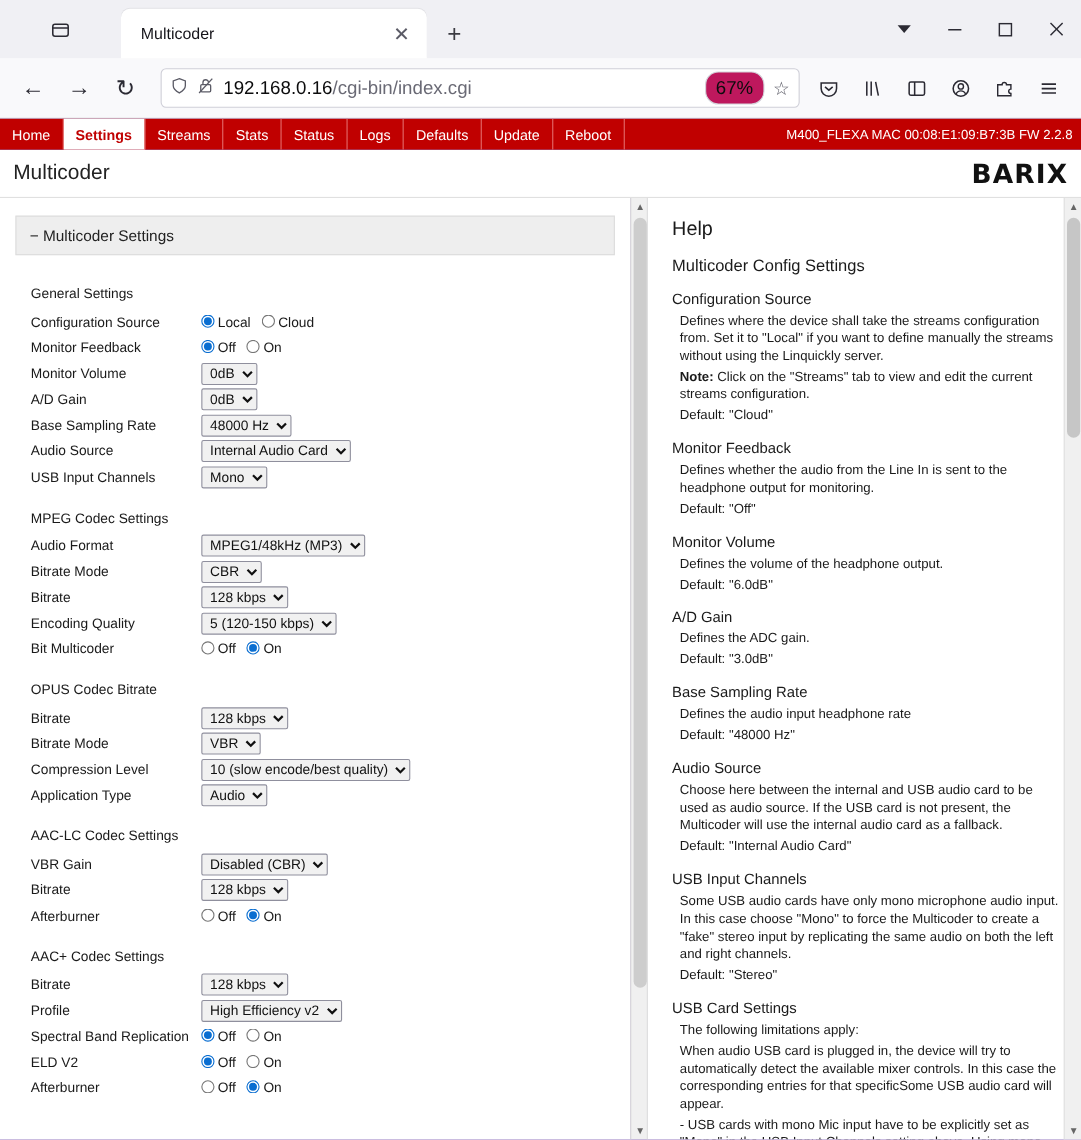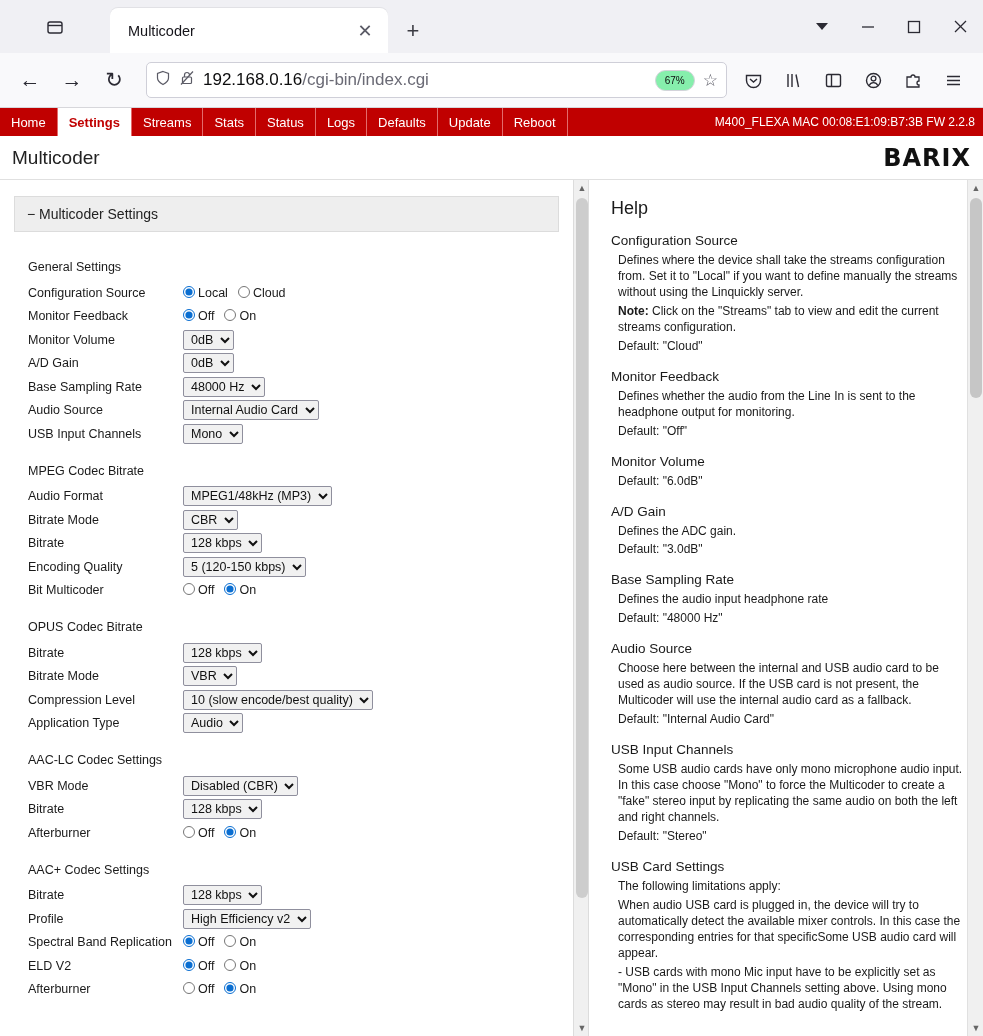--- a/index.html
+++ b/index.html
@@ -49,21 +49,21 @@
   .navbtn.arrow { font-size: 21px; }
   .urlbar {
     flex: 1; height: 36px; background: #ffffff; border: 1px solid #cfcfd8; border-radius: 5px;
     display:flex; align-items:center; padding: 0 8px; margin: 0 8px; gap: 8px;
   }
   .urlbar .shield { color:#5b5b66; }
   .urltext { font-size: 17px; color:#0c0c0d; flex:1; white-space:nowrap; overflow:hidden; }
   .urltext .host { color: #0c0c0d; }
   .urltext .path { color: #6a6a75; }
   .zoom-badge {
-    font-size: 10px; color:#0c0c0d; background:#86efac; border:1px solid #d3d3da;
+    font-size: 17px; color:#0c0c0d; background:#be185d; border:1px solid #d3d3da;
     border-radius: 12px; padding: 4px 9px;
   }
   .star { color:#5b5b66; font-size: 17px; }
   .rightnav { display:flex; align-items:center; gap: 4px; }
   .rightnav .navbtn { margin-right: 0; }
 
   
   .page { position: relative; width: 983px; height: calc(1036px - 53px - 55px); background:#4c1d95; }
 
   .menubar {
@@ -345,21 +345,21 @@
           <div class="row">
             <span class="lbl">Audio Source</span>
             <span class="ctl"><select><option>Internal Audio Card</option></select></span>
           </div>
 
           <div class="row">
             <span class="lbl">USB Input Channels</span>
             <span class="ctl"><select><option>Mono</option></select></span>
           </div>
 
-          <div class="grp-title">MPEG Codec Bitrate</div>
+          <div class="grp-title">MPEG Codec Settings</div>
 
           <div class="row">
             <span class="lbl">Audio Format</span>
             <span class="ctl"><select><option>MPEG1/48kHz (MP3)</option></select></span>
           </div>
           <div class="row">
             <span class="lbl">Bitrate Mode</span>
             <span class="ctl"><select><option>CBR</option></select></span>
           </div>
           <div class="row">
@@ -399,21 +399,21 @@
             <span class="ctl"><select><option>10 (slow encode/best quality)</option></select></span>
           </div>
           <div class="row">
             <span class="lbl">Application Type</span>
             <span class="ctl"><select><option>Audio</option></select></span>
           </div>
 
           <div class="grp-title">AAC-LC Codec Settings</div>
 
           <div class="row">
-            <span class="lbl">VBR Mode</span>
+            <span class="lbl">VBR Gain</span>
             <span class="ctl"><select><option>Disabled (CBR)</option></select></span>
           </div>
           <div class="row">
             <span class="lbl">Bitrate</span>
             <span class="ctl"><select><option>128 kbps</option></select></span>
           </div>
           <div class="row">
             <span class="lbl">Afterburner</span>
             <span class="ctl radio-group">
               <label>
@@ -481,31 +481,33 @@
       </div>
 
       <div class="mid-scroll">
         <div class="arrow-up">▲</div>
         <div class="thumb"></div>
         <div class="arrow-dn">▼</div>
       </div>
 
       <div class="help-pane">
         <h2>Help</h2>
+        <h3>Multicoder Config Settings</h3>
 
         <h4>Configuration Source</h4>
         <p>Defines where the device shall take the streams configuration from. Set it to "Local" if you want to define manually the streams without using the Linquickly server.</p>
         <p><b>Note:</b> <span>Click on the "Streams" tab to view and edit the current streams configuration.</span></p>
         <p class="def">Default: "Cloud"</p>
 
         <h4>Monitor Feedback</h4>
         <p>Defines whether the audio from the Line In is sent to the headphone output for monitoring.</p>
         <p class="def">Default: "Off"</p>
 
         <h4>Monitor Volume</h4>
+        <p>Defines the volume of the headphone output.</p>
         <p class="def">Default: "6.0dB"</p>
 
         <h4>A/D Gain</h4>
         <p>Defines the ADC gain.</p>
         <p class="def">Default: "3.0dB"</p>
 
         <h4>Base Sampling Rate</h4>
         <p>Defines the audio input headphone rate</p>
         <p class="def">Default: "48000 Hz"</p>
 

